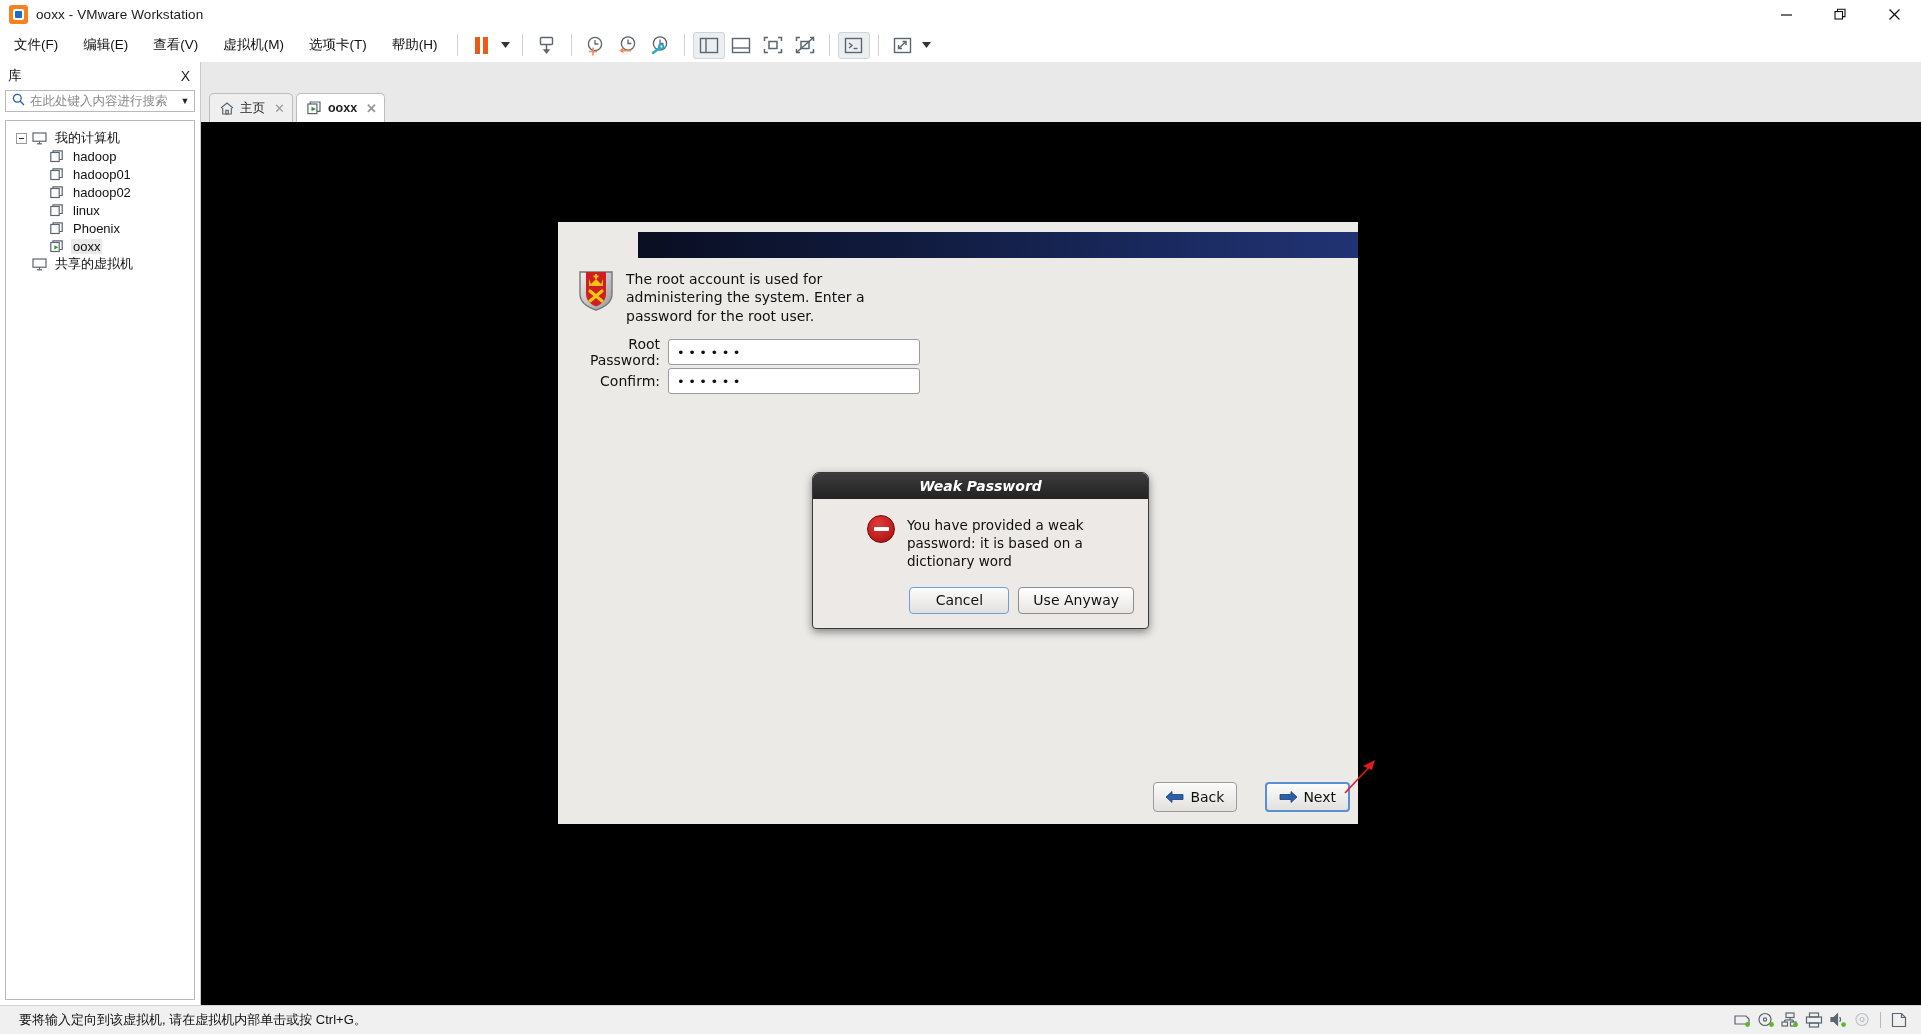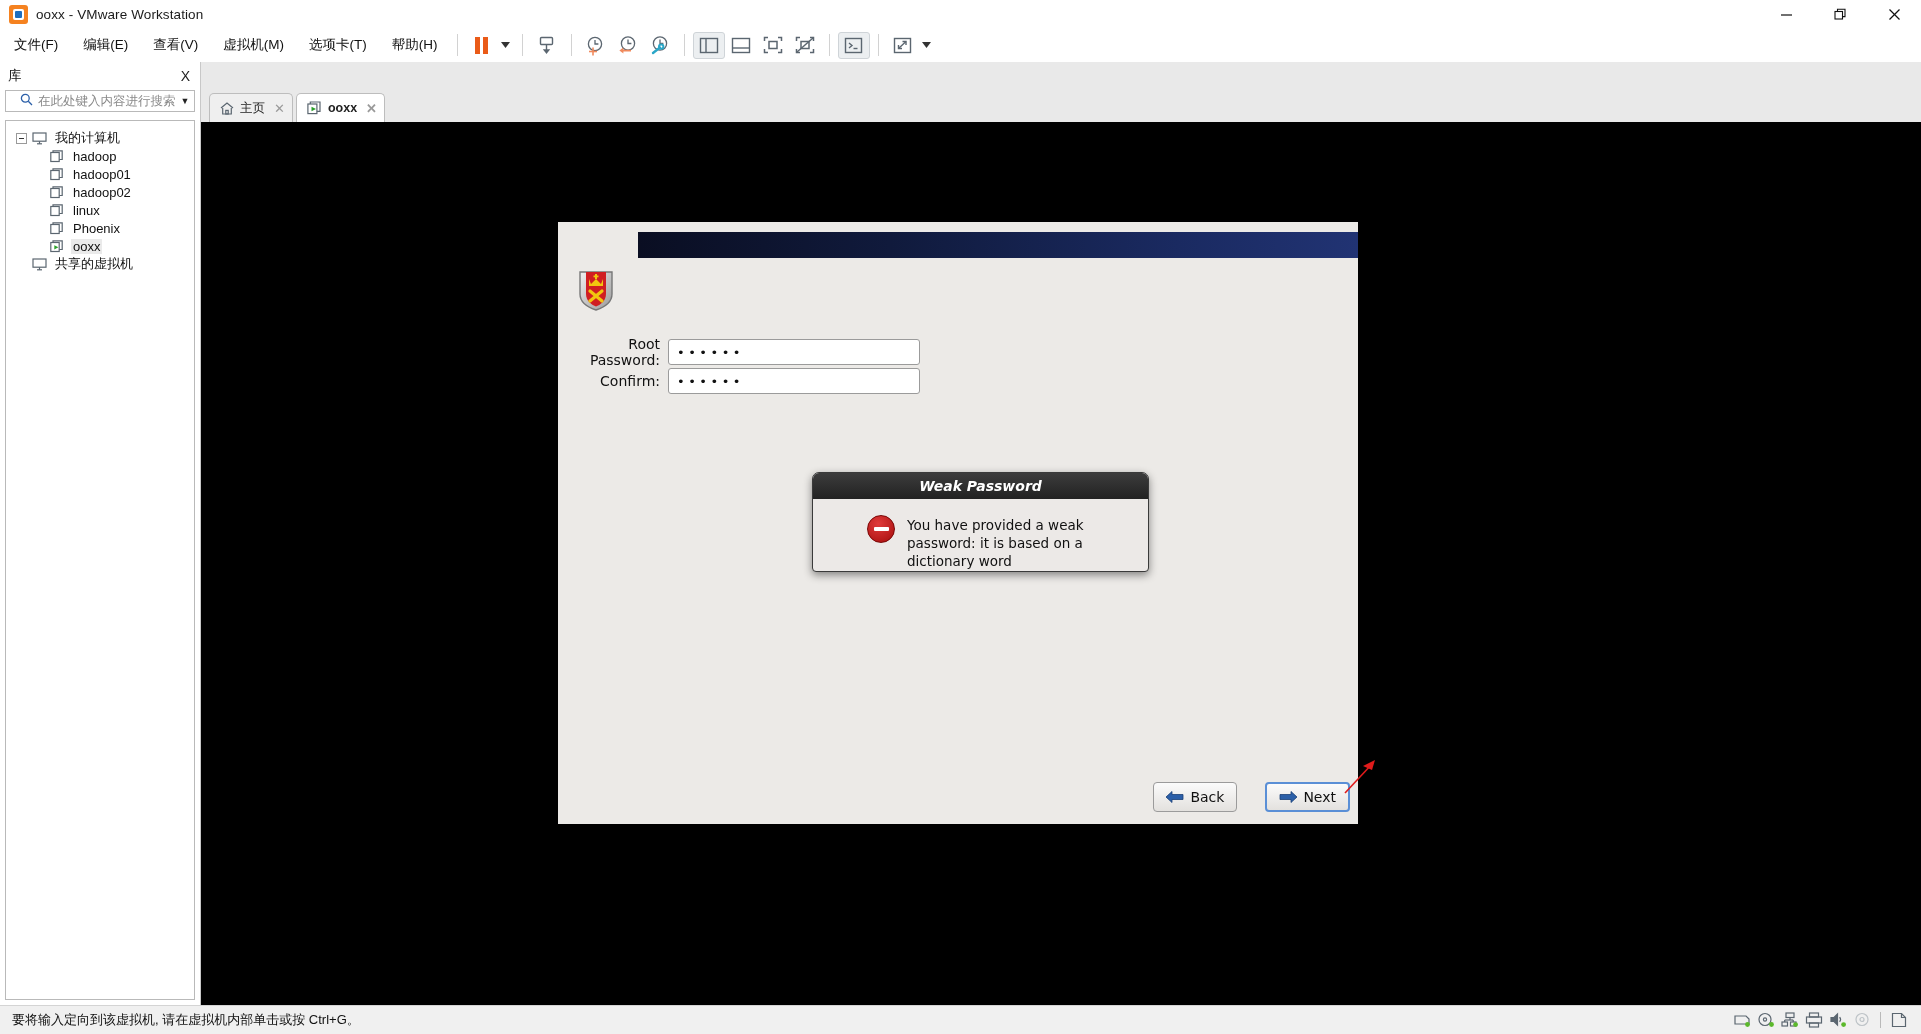--- a/index.html
+++ b/index.html
@@ -33,21 +33,21 @@
   .pause-ic i { display:block; width:5px; height:17px; background:#ea5b18; }
 
   
   .body { flex:1 1 auto; display:flex; min-height:0; }
 
   
   .library { width:201px; flex:0 0 201px; display:flex; flex-direction:column; background:#fff; border-right:1px solid #c8c8c8; }
   .lib-head { height:28px; display:flex; align-items:center; padding:0 6px 0 8px; }
   .lib-head .lh-title { font-size:13.5px; color:#111; }
   .lib-head .lh-x { margin-left:auto; font-size:14px; color:#222; padding:0 4px; }
-  .lib-search { margin:0 5px 4px 5px; height:22px; border:1px solid #b9b9b9; display:flex; align-items:center; background:#fff;padding-left:8px; }
+  .lib-search { margin:0 5px 4px 5px; height:22px; border:1px solid #b9b9b9; display:flex; align-items:center; background:#fff; }
   .lib-search .mag { margin:0 5px 0 6px; flex:0 0 auto; }
   .lib-search .ph { font-size:12.5px; color:#8a8a8a; flex:1 1 auto; white-space:nowrap; overflow:hidden; }
   .lib-search .dd { width:18px; text-align:center; font-size:9px; color:#222; flex:0 0 auto; }
   .lib-tree { flex:1 1 auto; margin:4px 5px 5px 5px; border:1px solid #b9b9b9; background:#fff; padding:8px 0 0 0; overflow:hidden; }
   .trow { height:18px; display:flex; align-items:center; font-size:13px; color:#111; padding-left:10px; }
   .trow .expander { width:11px; height:11px; border:1px solid #9a9a9a; background:#fff; margin-right:5px; position:relative; flex:0 0 auto; }
   .trow .expander:after { content:""; position:absolute; left:2px; top:4px; width:5px; height:1px; background:#333; }
   .trow .ic { width:16px; height:14px; margin-right:5px; flex:0 0 auto; display:flex; align-items:center; }
   .trow.child { padding-left:44px; }
   .trow.lvl1 { padding-left:26px; }
@@ -97,21 +97,21 @@
   .dbtn { height:27px; min-width:100px; border:1px solid #9b9b9b; border-radius:4px;
           background:linear-gradient(to bottom,#fcfcfc,#e2e0dd); font-size:14px; color:#111;
           display:flex; align-items:center; justify-content:center; padding:0 14px; }
   .dbtn.primary { border:1px solid #8d8d8d; background:linear-gradient(to bottom,#ffffff,#e8e6e3); }
   .dbtn.blue { border:1px solid #6f9fd8; }
   .arrow-pointer { position:absolute; left:1140px; top:635px; width:40px; height:40px; pointer-events:none; }
 
   
   .statusbar { height:29px; flex:0 0 auto; display:flex; align-items:center; background:#f0f0f0;
                border-top:1px solid #d4d4d4; }
-  .statusbar .stext { font-size:13px; color:#111; margin-left:12px; }
+  .statusbar .stext { font-size:13px; color:#111; margin-left:19px; }
   .statusbar .sp { flex:1 1 auto; }
   .sicon { width:24px; height:22px; display:flex; align-items:center; justify-content:center; flex:0 0 auto; }
   .s-sep { width:1px; height:16px; background:#b9b9b9; margin:0 6px; flex:0 0 auto; }
 </style>
 </head>
 <body>
 
 <div id="app">
 
   <div class="titlebar">
@@ -408,39 +408,44 @@
                     <stop offset="100%" stop-color="#9a9a9a"></stop>
                 </linearGradient>
               </defs>
               <path d="M2 2 H34 V24 C34 33 24 38 18 40 C12 38 2 33 2 24 Z" fill="url(#shg)" stroke="#777" stroke-width="1.4"></path>
               <path d="M8 2 H28 V24 C28 31 22 35 18 36.5 C14 35 8 31 8 24 Z" fill="#d01e22"></path>
               <path d="M11 9 L13 14 L18 9 L23 14 L25 9 L25 16 L11 16 Z" fill="#f2c60f"></path>
               <rect x="17" y="4" width="2" height="5" fill="#f2c60f"></rect>
               <rect x="15.5" y="5.5" width="5" height="1.8" fill="#f2c60f"></rect>
               <path d="M12 21 L24 31 M24 21 L12 31" stroke="#f2c60f" stroke-width="3.2" stroke-linecap="round" fill="none"></path>
             </svg>
+            <div class="txt">The root account is used for administering the system.  Enter a password for the root user.</div>
           </div>
 
           <div class="frow" style="left:2px; top:114px;">
             <div class="flabel">Root Password:</div>
             <div class="pwinput">••••••</div>
           </div>
 
           <div class="frow" style="left:2px; top:146px;">
             <div class="flabel">Confirm:</div>
             <div class="pwinput">••••••</div>
           </div>
 
           <div class="dlg">
             <div class="dlg-title">Weak Password</div>
             <div class="dlg-body">
               <div class="err-ic">
                   <i></i>
                 </div>
               <div class="dlg-msg">You have provided a weak password: it is based on a dictionary word</div>
+            </div>
+            <div class="dlg-btns">
+              <div class="dbtn blue">Cancel</div>
+              <div class="dbtn primary">Use Anyway</div>
             </div>
           </div>
 
           <div class="navbtns">
             <div class="navbtn">
               <svg width="18" height="14" viewBox="0 0 18 14">
                 <polygon points="0,7 6,1.5 6,4.5 17,4.5 17,9.5 6,9.5 6,12.5" fill="#2b5fa8" stroke="#1b4076" stroke-width="0.8"></polygon>
               </svg>
               <span>Back</span>
             </div>

